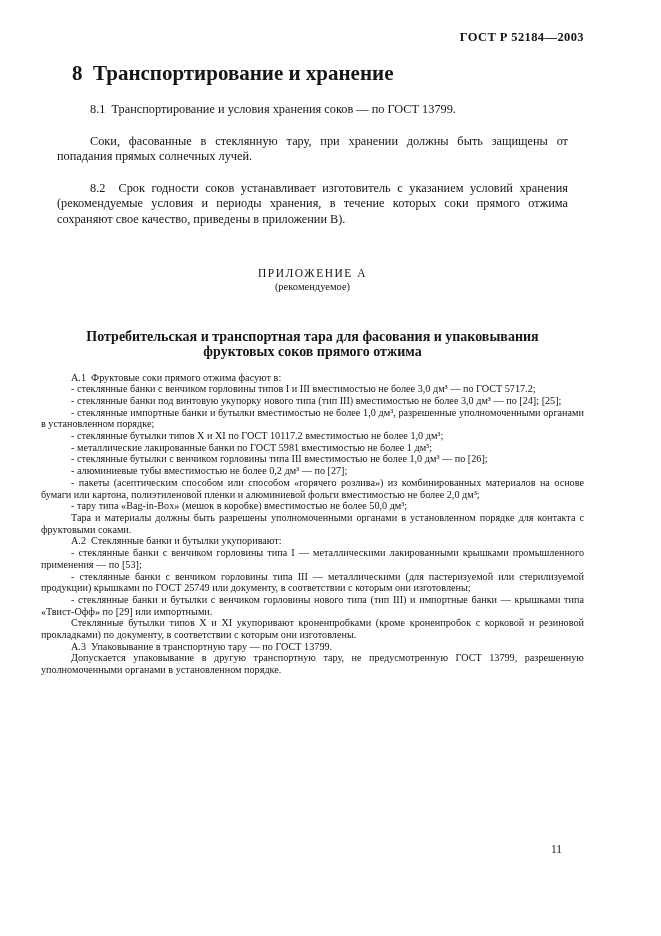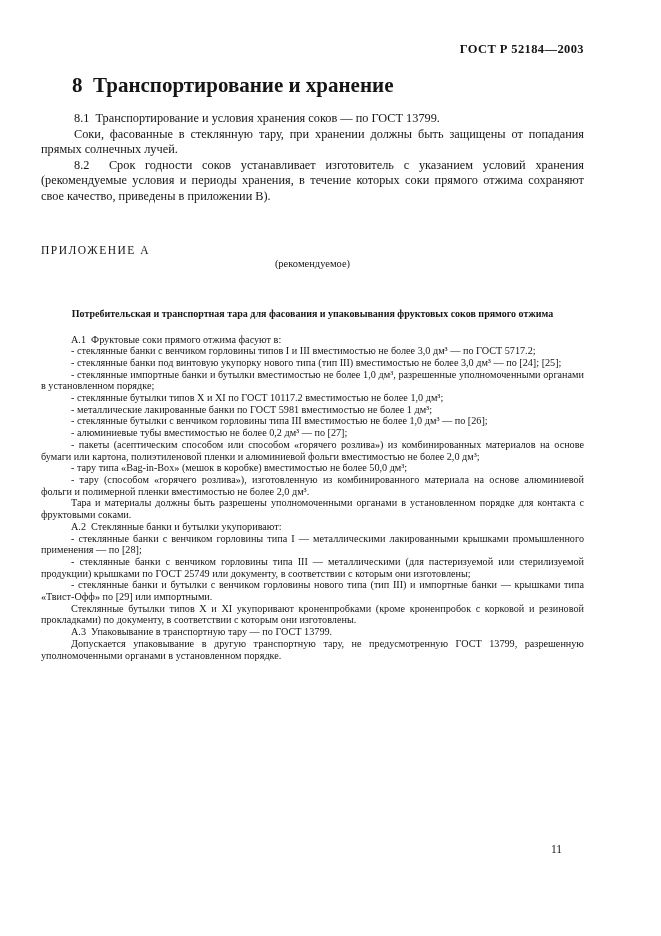--- a/index.html
+++ b/index.html
@@ -9,55 +9,56 @@
   body {
     width: 661px;
     height: 936px;
     background: #ffffff;
     color: #151515;
     font-family: "Liberation Serif", "DejaVu Serif", serif;
     position: relative;
     overflow: hidden;
   }
   .content {
-    padding: 42px 77px 0 41px;
+    padding: 30px 77px 0 41px;
   }
   .running-header {
     text-align: right;
     font-weight: 700;
     font-size: 12.5px;
     letter-spacing: 0.4px;
     margin: 0 0 16px 0;
   }
   .section-heading {
     font-size: 21px;
     font-weight: 700;
     margin: 0 0 13px 31px;
   }
   .body-para {
     font-size: 12.3px;
     line-height: 15.6px;
-    margin: 0;
+    margin: 16px;
     text-align: justify;
     text-indent: 33px;
   }
   .annex-label {
+    text-align: center;
     font-size: 11.5px;
     letter-spacing: 1.5px;
     margin-top: 39px;
   }
   .annex-sublabel {
     text-align: center;
     font-size: 10.5px;
     margin-top: 2px;
   }
   .annex-title {
     text-align: center;
     font-weight: 700;
-    font-size: 10px;
+    font-size: 14px;
     line-height: 15px;
     margin: 37px 30px 0 30px;
   }
   .annex-body {
     margin-top: 13px;
   }
   .annex-para {
     font-size: 10.2px;
     line-height: 11.7px;
     margin: 0;
@@ -96,24 +97,23 @@
       <p class="annex-para">А.1&nbsp;&nbsp;Фруктовые соки прямого отжима фасуют в:</p>
       <p class="annex-para">- стеклянные банки с венчиком горловины типов I и III вместимостью не более 3,0 дм³ — по ГОСТ 5717.2;</p>
       <p class="annex-para">- стеклянные банки под винтовую укупорку нового типа (тип III) вместимостью не более 3,0 дм³ — по [24]; [25];</p>
       <p class="annex-para">- стеклянные импортные банки и бутылки вместимостью не более 1,0 дм³, разрешенные уполномоченными органами в установленном порядке;</p>
       <p class="annex-para">- стеклянные бутылки типов X и XI по ГОСТ 10117.2 вместимостью не более 1,0 дм³;</p>
       <p class="annex-para">- металлические лакированные банки по ГОСТ 5981 вместимостью не более 1 дм³;</p>
       <p class="annex-para">- стеклянные бутылки с венчиком горловины типа III вместимостью не более 1,0 дм³ — по [26];</p>
       <p class="annex-para">- алюминиевые тубы вместимостью не более 0,2 дм³ — по [27];</p>
       <p class="annex-para">- пакеты (асептическим способом или способом «горячего розлива») из комбинированных материалов на основе бумаги или картона, полиэтиленовой пленки и алюминиевой фольги вместимостью не более 2,0 дм³;</p>
       <p class="annex-para">- тару типа «Bag-in-Box» (мешок в коробке) вместимостью не более 50,0 дм³;</p>
-      <p class="annex-para">- тару (способом «горячего розлива»), изготовленную из комбинированного материала на основе алюминиевой фольги и полимерной пленки вместимостью не более 2,0 дм³.</p>
       <p class="annex-para">Тара и материалы должны быть разрешены уполномоченными органами в установленном порядке для контакта с фруктовыми соками.</p>
       <p class="annex-para">А.2&nbsp;&nbsp;Стеклянные банки и бутылки укупоривают:</p>
-      <p class="annex-para">- стеклянные банки с венчиком горловины типа I — металлическими лакированными крышками промышленного применения — по [28];</p>
+      <p class="annex-para">- стеклянные банки с венчиком горловины типа I — металлическими лакированными крышками промышленного применения — по [53];</p>
       <p class="annex-para">- стеклянные банки с венчиком горловины типа III — металлическими (для пастеризуемой или стерилизуемой продукции) крышками по ГОСТ 25749 или документу, в соответствии с которым они изготовлены;</p>
       <p class="annex-para">- стеклянные банки и бутылки с венчиком горловины нового типа (тип III) и импортные банки — крышками типа «Твист-Офф» по [29] или импортными.</p>
       <p class="annex-para">Стеклянные бутылки типов X и XI укупоривают кроненпробками (кроме кроненпробок с корковой и резиновой прокладками) по документу, в соответствии с которым они изготовлены.</p>
       <p class="annex-para">А.3&nbsp;&nbsp;Упаковывание в транспортную тару — по ГОСТ 13799.</p>
       <p class="annex-para">Допускается упаковывание в другую транспортную тару, не предусмотренную ГОСТ 13799, разрешенную уполномоченными органами в установленном порядке.</p>
     </div>
 
 </div>
 
 <div class="page-number">11</div>

